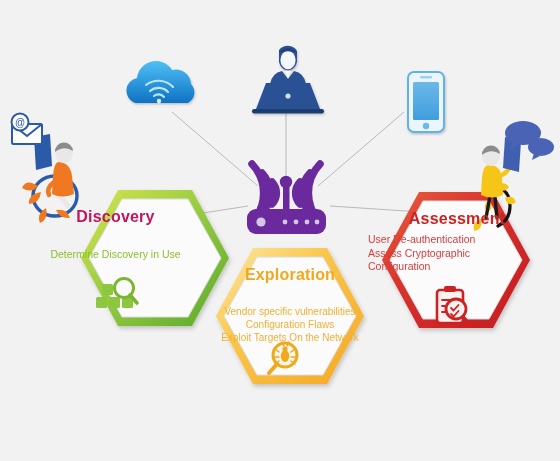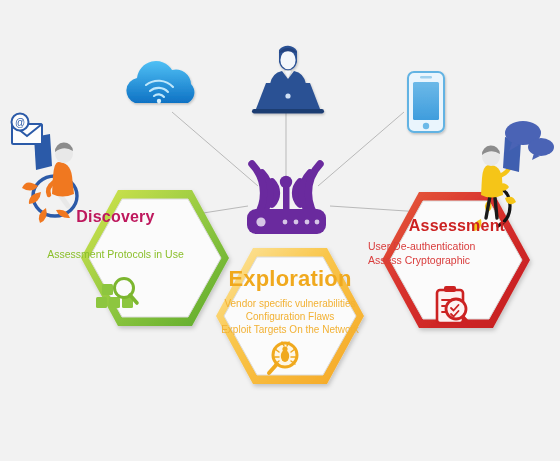--- a/index.html
+++ b/index.html
@@ -27,25 +27,25 @@
     line-height:1.30;
   }
 
   
   #hex-discovery-text{left:28px;top:208px;width:175px;}
   #hex-discovery-text .hex-title{font-size:16px;color:#be185d;margin-bottom:22px;}
   #hex-discovery-text .hex-lines{font-size:10.5px;color:#8bbf2b;}
 
   
   #hex-exploration-text{left:198px;top:266px;width:184px;}
-  #hex-exploration-text .hex-title{font-size:22px;color:#f0a91e;margin-bottom:5px;}
+  #hex-exploration-text .hex-title{font-size:16px;color:#f0a91e;margin-bottom:21px;}
   #hex-exploration-text .hex-lines{font-size:10px;color:#f2b134;}
 
   
-  #hex-assessment-text{left:368px;top:217px;width:178px;}
+  #hex-assessment-text{left:368px;top:210px;width:178px;}
   #hex-assessment-text .hex-title{font-size:16px;color:#cc2222;margin-bottom:5px;}
   #hex-assessment-text .hex-lines{font-size:10.5px;color:#d93c3c;text-align:left;}
 
   .tl{display:block;}
 </style>
 </head>
 <body>
 
 <div id="stage">
 
@@ -250,34 +250,35 @@
       <ellipse cx="523" cy="133" rx="18" ry="12" fill="#4a63b5"></ellipse>
       <path d="M512 142 l-3 9 l10 -6 z" fill="#4a63b5"></path>
       <ellipse cx="541" cy="147" rx="13" ry="9" fill="#4a63b5"></ellipse>
       <path d="M534 153 l-2 7 l8 -4 z" fill="#4a63b5"></path>
     </g>
   </svg>
 
   <div class="hex-label" id="hex-discovery-text">
     <div class="hex-title">Discovery</div>
     <div class="hex-lines">
-      <span class="tl">Assessment Protocols in Use</span>
+      <span class="tl">Determine Discovery in Use</span>
     </div>
   </div>
 
   <div class="hex-label" id="hex-exploration-text">
     <div class="hex-title">Exploration</div>
     <div class="hex-lines">
       <span class="tl">Vendor specific vulnerabilities</span>
       <span class="tl">Configuration Flaws</span>
       <span class="tl">Exploit Targets On the Network</span>
     </div>
   </div>
 
   <div class="hex-label" id="hex-assessment-text">
     <div class="hex-title">Assessment</div>
     <div class="hex-lines">
       <span class="tl">User De-authentication</span>
       <span class="tl">Assess Cryptographic</span>
+      <span class="tl">Configuration</span>
     </div>
   </div>
 
 </div>
 
 </body></html>

